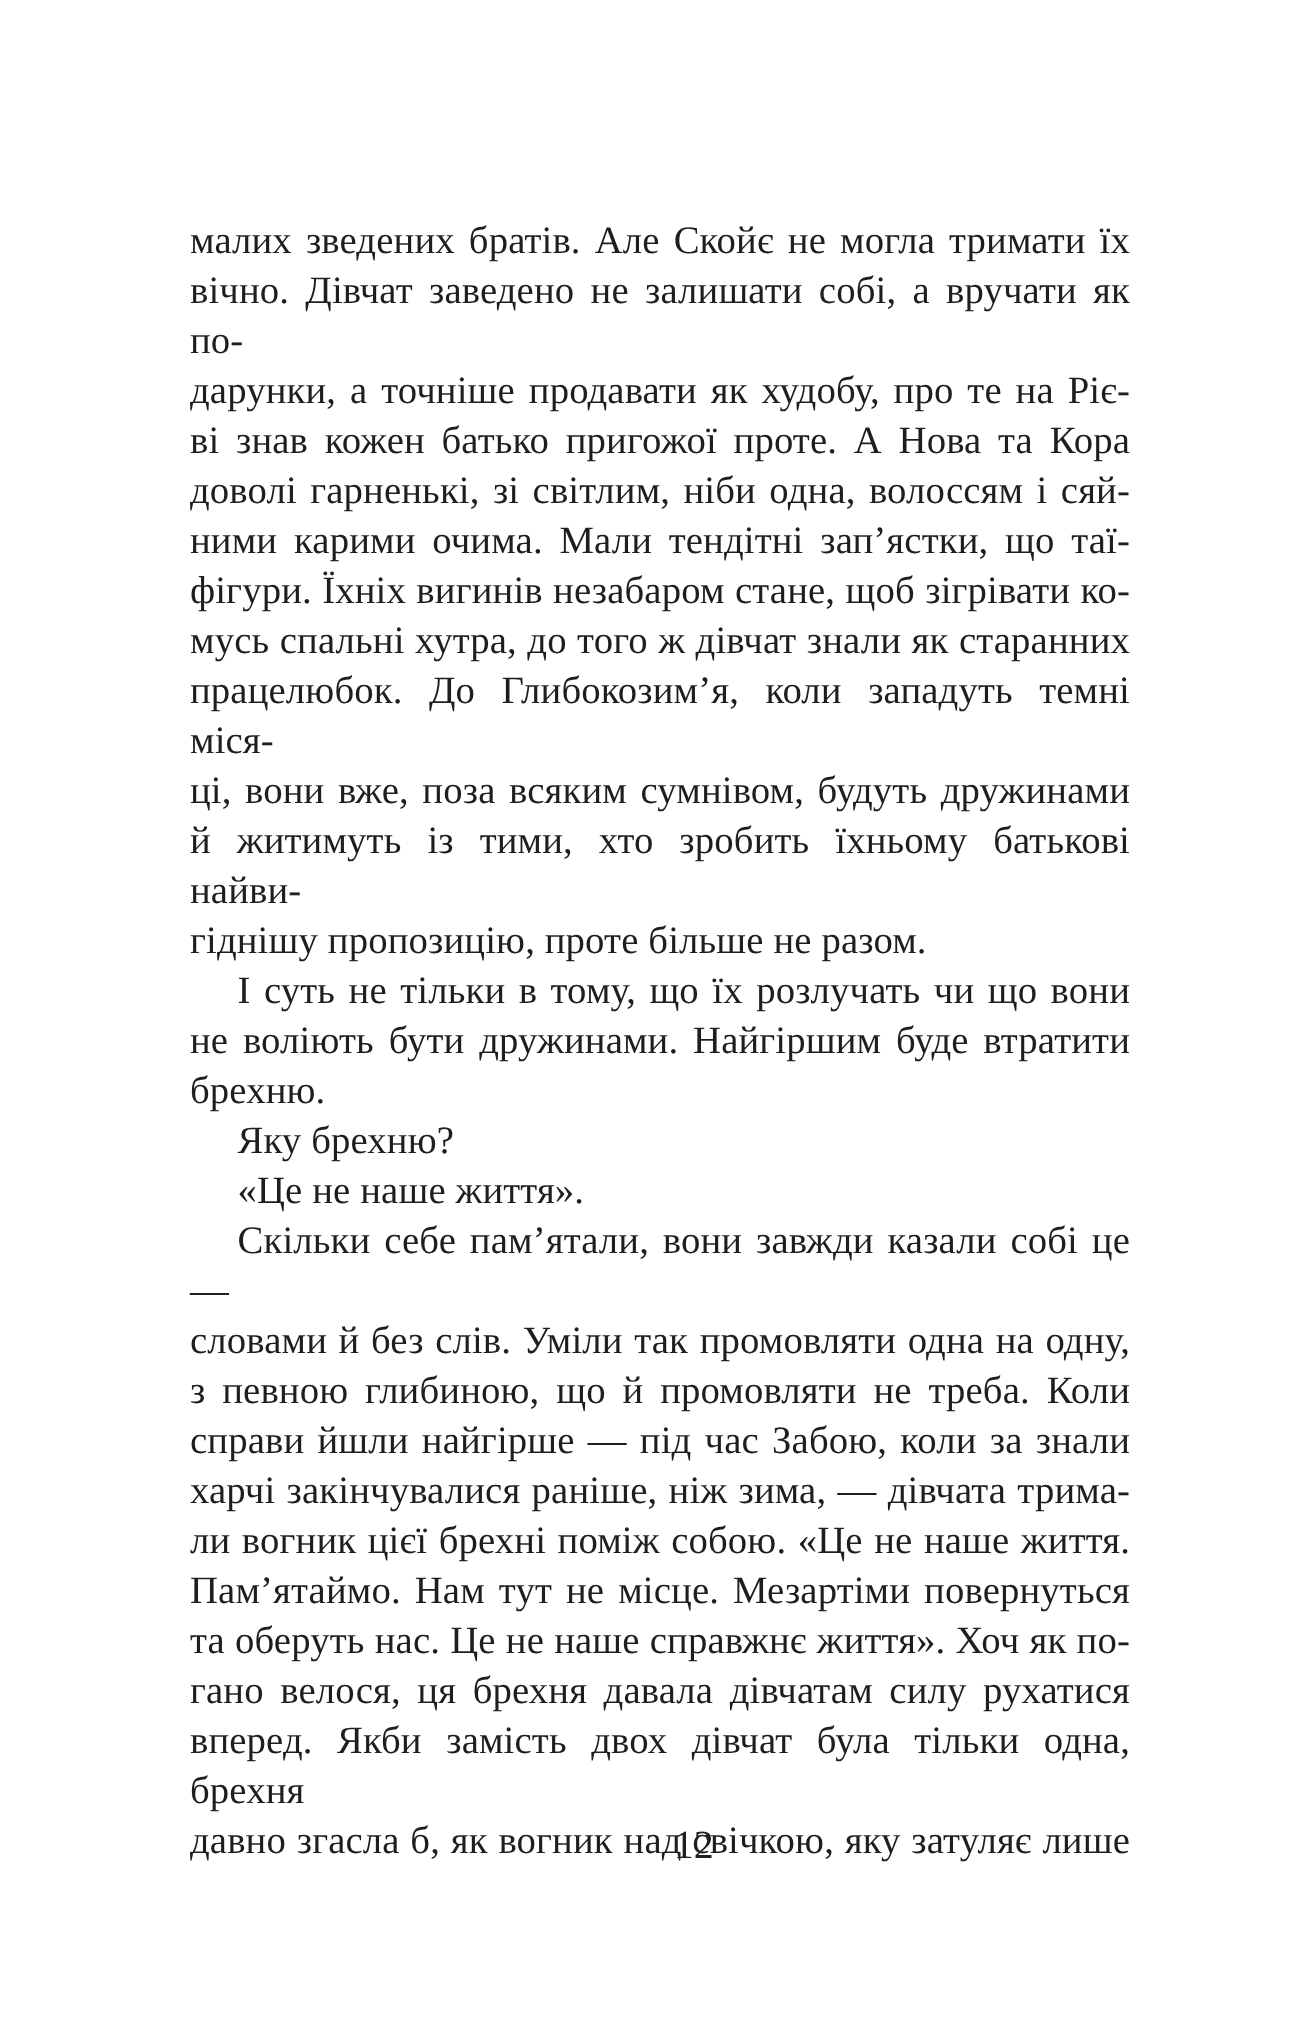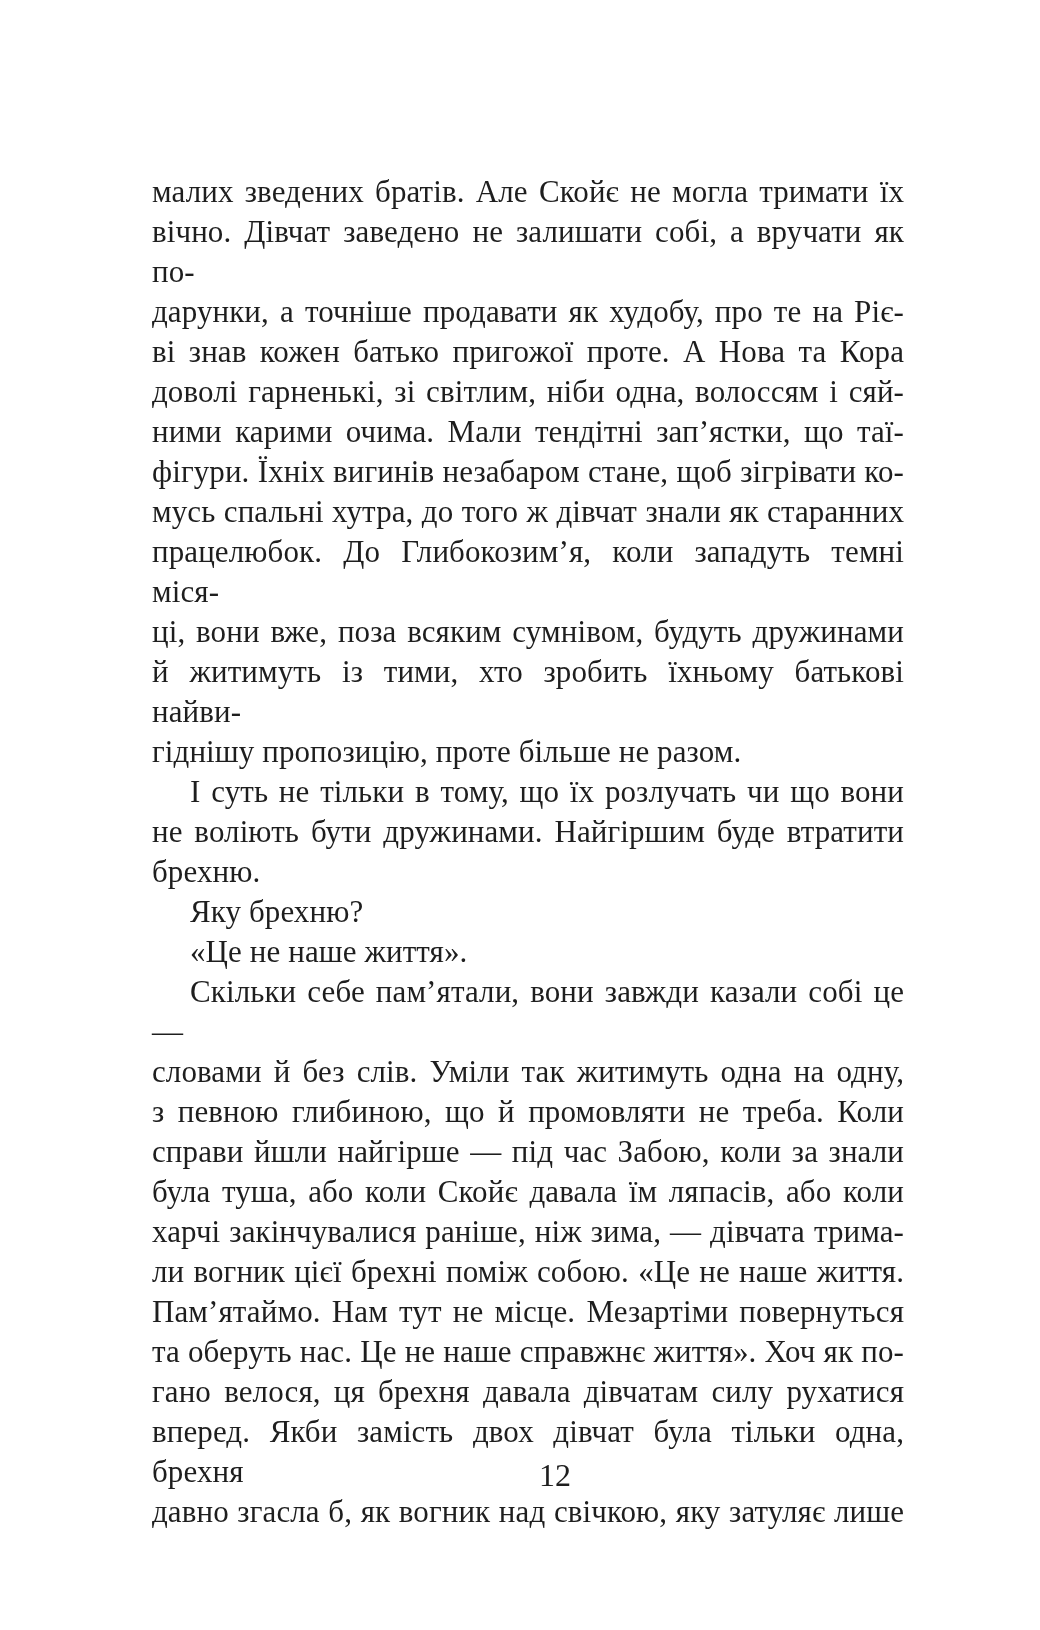--- a/index.html
+++ b/index.html
@@ -73,24 +73,23 @@
       <div class="line">працелюбок. До Глибокозим’я, коли западуть темні міся-</div>
       <div class="line">ці, вони вже, поза всяким сумнівом, будуть дружинами</div>
       <div class="line">й житимуть із тими, хто зробить їхньому батькові найви-</div>
       <div class="line para-end">гіднішу пропозицію, проте більше не разом.</div>
       <div class="line indent">І суть не тільки в тому, що їх розлучать чи що вони</div>
       <div class="line">не воліють бути дружинами. Найгіршим буде втратити</div>
       <div class="line para-end">брехню.</div>
       <div class="line indent para-end">Яку брехню?</div>
       <div class="line indent para-end">«Це не наше життя».</div>
       <div class="line indent">Скільки себе пам’ятали, вони завжди казали собі це —</div>
-      <div class="line">словами й без слів. Уміли так житимуть одна на одну,</div>
+      <div class="line">словами й без слів. Уміли так промовляти одна на одну,</div>
       <div class="line">з певною глибиною, що й промовляти не треба. Коли</div>
       <div class="line">справи йшли найгірше — під час Забою, коли за знали</div>
-      <div class="line">була туша, або коли Скойє давала їм ляпасів, або коли</div>
       <div class="line">харчі закінчувалися раніше, ніж зима, — дівчата трима-</div>
       <div class="line">ли вогник цієї брехні поміж собою. «Це не наше життя.</div>
       <div class="line">Пам’ятаймо. Нам тут не місце. Мезартіми повернуться</div>
       <div class="line">та оберуть нас. Це не наше справжнє життя». Хоч як по-</div>
       <div class="line">гано велося, ця брехня давала дівчатам силу рухатися</div>
       <div class="line">вперед. Якби замість двох дівчат була тільки одна, брехня</div>
       <div class="line">давно згасла б, як вогник над свічкою, яку затуляє лише</div>
     </div>
   <div class="pagenum">12</div>
 </main>

